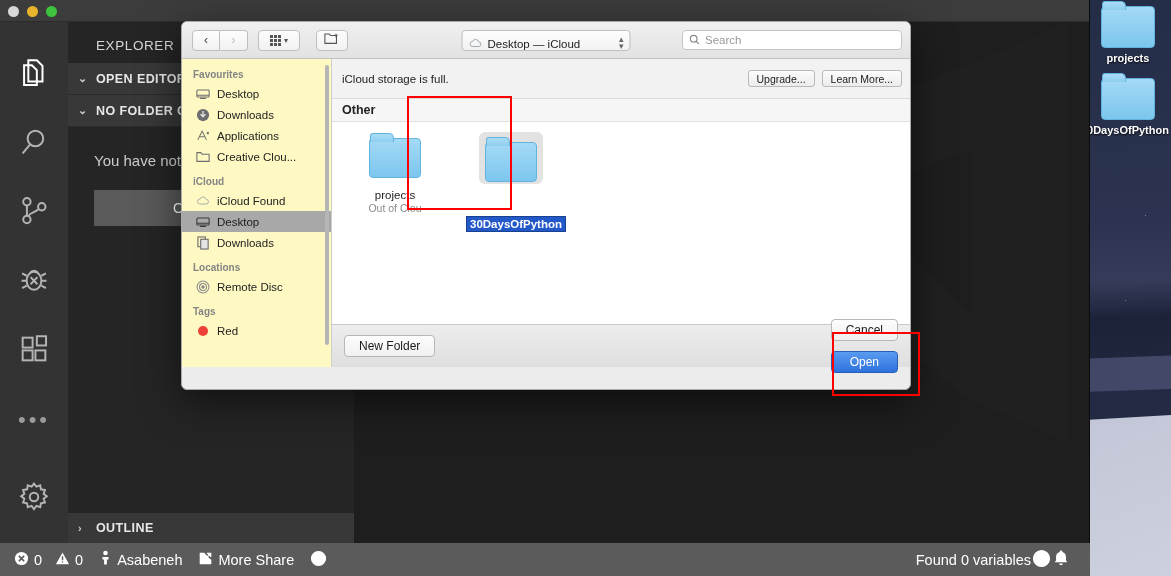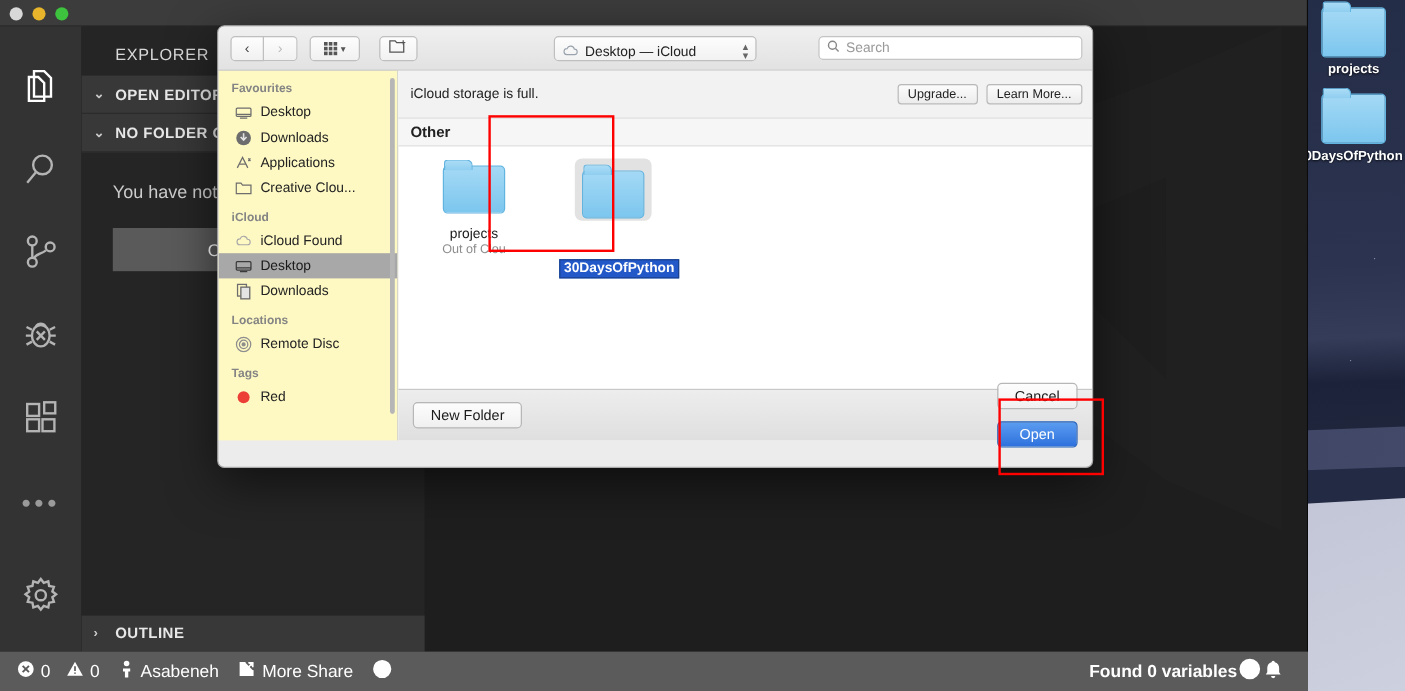--- a/index.html
+++ b/index.html
@@ -114,21 +114,21 @@
     position: absolute; right: 0px; top: 0px; width: 420px; height: 420px;
     opacity: .22;
   }
 
   
   .statusbar {
     position: absolute; left: 0; bottom: 0; width: 1090px; height: 33px;
     background: #5b5b5b; display: flex; align-items: center; color: #ffffff; font-size: 14.5px;
   }
   .st-left { display: flex; align-items: center; gap: 16px; padding-left: 14px; }
-  .st-right { margin-left: auto; display: flex; align-items: center; gap: 1px; padding-right: 20px; font-weight: bold; }
+  .st-right { margin-left: auto; display: flex; align-items: center; gap: 1px; padding-right: 20px; }
   .st-item { display: flex; align-items: center; gap: 5px; cursor: pointer; }
   .st-item svg { fill: #ffffff; }
 
   
   .dialog {
     position: absolute; left: 181px; top: 21px; width: 730px; height: 369px;
     background: #ececec; border: 1px solid #a9a9a9; border-radius: 6px;
     box-shadow: 0 12px 40px rgba(0,0,0,.55);
     overflow: hidden;
     font-family: "Liberation Sans", sans-serif;

